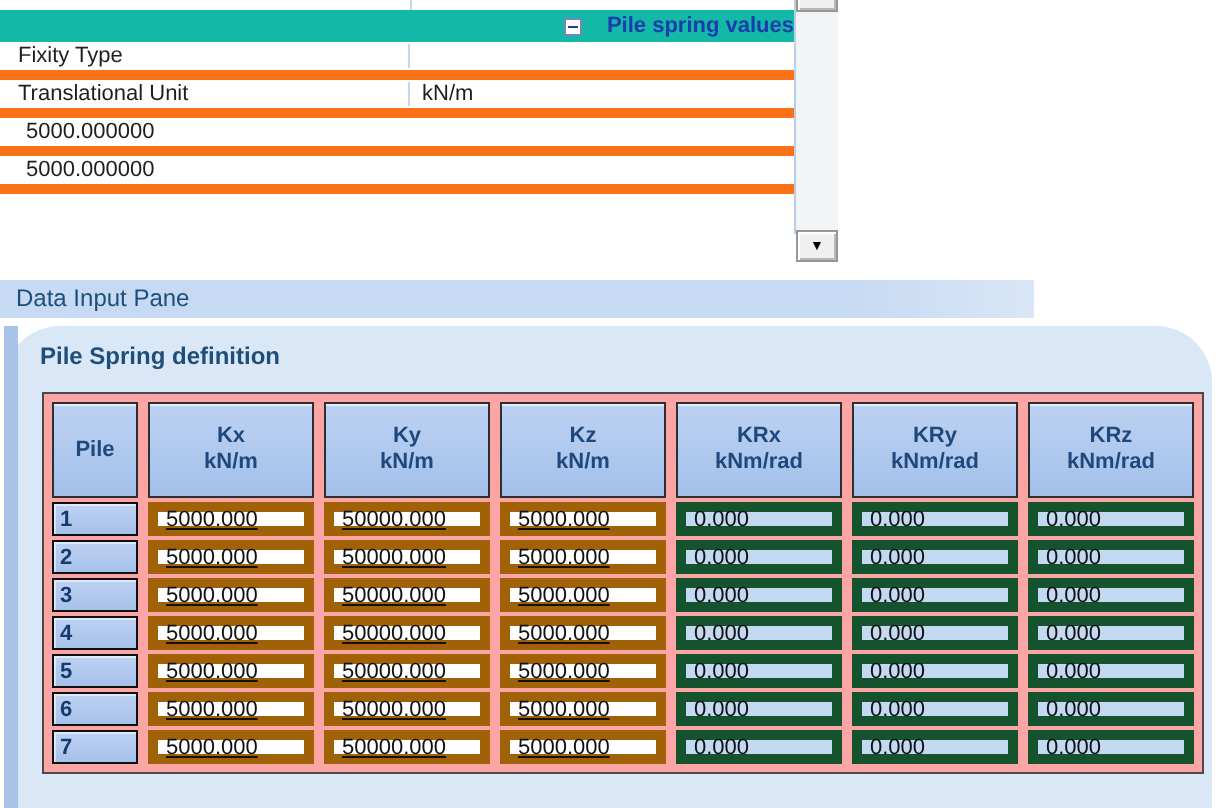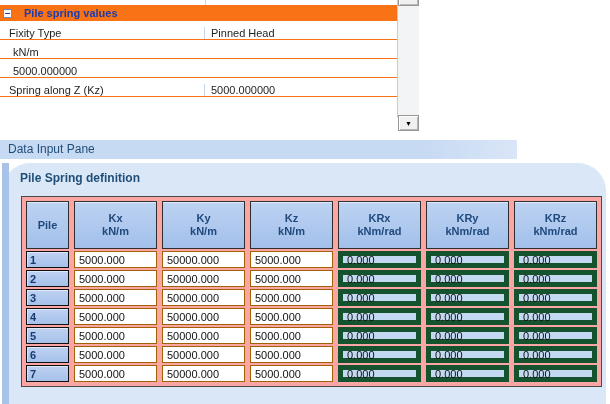--- a/index.html
+++ b/index.html
@@ -7,26 +7,26 @@
   body {
     position: relative; background: #ffffff; overflow: hidden;
     font-family: "Liberation Sans", sans-serif; font-size: 11px; color: #1a1a1a;
   }
 
   
   .pgrid { position: absolute; left: 0; top: 0; width: 398px; height: 117px;
            border-right: 1px solid #bccde8; background: #fff; }
   .pg-partial { height: 5px; background: #fff; position: relative; }
   .pg-partial-div { position: absolute; left: 205px; top: 0; width: 1px; height: 5px; background: #c6d6f1; }
-  .pg-cat { height: 16px; background: #f97316; display: flex; align-items: center; padding-left: 3px; }
+  .pg-cat { height: 16px; background: #14b8a6; display: flex; align-items: center; padding-left: 3px; justify-content: flex-end; }
   .pg-minus { width: 9px; height: 9px; border: 1px solid #7188bb; background: #fbfcfe;
               position: relative; display: inline-block; flex: 0 0 auto; }
   .pg-minus::after { content: ""; position: absolute; left: 1px; right: 1px; top: 3px; height: 1px; background: #2c3f84; }
   .pg-cat-label { margin-left: 12px; font-weight: bold; color: #1b3cac; }
-  .pg-row { height: 19px; display: flex; border-bottom: 1px solid #f97316; align-items: flex-end; }
+  .pg-row { height: 19px; display: flex; border-bottom: 5px solid #f97316; align-items: center; }
   .pg-strip { width: 7px; background: #aec6ec; flex: 0 0 auto; }
   .pg-name { width: 198px; flex: 0 0 auto; border-right: 1px solid #c6d6f1;
              padding-left: 2px; display: flex; align-items: center; color: #1e1e1e; }
   .pg-value { flex: 1; padding-left: 6px; display: flex; align-items: center; color: #1e1e1e; }
 
   
   .vscroll { position: absolute; left: 398px; top: 0; width: 21px; height: 131px; }
   .vs-top { position: absolute; left: 0; top: -11px; width: 100%; height: 17px;
             background: #f0f0f0; border: 1px solid #979797;
             box-shadow: inset 1px 1px 0 #ffffff, inset -1px -1px 0 #b8b8b8; }
@@ -51,53 +51,52 @@
             border: 1px solid #4a4a4a; background: #fca5a5; padding: 4px;
             display: grid; grid-template-columns: 43px repeat(6, 83px);
             grid-template-rows: 48px repeat(7, 17px); gap: 2px 5px; }
   .hcell { background: linear-gradient(180deg, #bdd2f2 0%, #a3c0ea 100%);
            border: 1px solid #2f2f2f; box-shadow: inset 0 1px 0 rgba(255,255,255,0.55);
            color: #1f497d; font-weight: bold; line-height: 13px;
            display: flex; flex-direction: column; align-items: center; justify-content: center; }
   .ncell { background: linear-gradient(180deg, #bed2f2 0%, #a6c1ea 100%);
            border: 1px solid #101010; box-shadow: inset 1px 1px 0 rgba(255,255,255,0.5);
            color: #163a72; font-weight: bold; display: flex; align-items: center; padding-left: 3px; }
-  .wcell { background: #ffffff; border: 1px solid #a16207; color: #111;
-           display: flex; align-items: center; padding-left: 4px; }
+  .wcell { background: #ffffff; border: 5px solid #a16207; color: #111;
+           display: flex; align-items: center; padding-left: 4px; text-decoration: underline; }
   .bcell { background: #c3d9f1; border: 5px solid #14532d; color: #111;
            display: flex; align-items: center; padding-left: 4px; }
 </style>
 </head>
 <body>
 
 <section class="pgrid">
   <div class="pg-partial">
     <div class="pg-partial-div"></div>
   </div>
   <div class="pg-cat">
     <span class="pg-minus"></span>
     <span class="pg-cat-label">Pile spring values</span>
   </div>
 
   <div class="pg-row">
     <span class="pg-strip"></span>
     <span class="pg-name">Fixity Type</span>
-    <span class="pg-value">Pinned Head</span>
-  </div>
-  <div class="pg-row">
-    <span class="pg-strip"></span>
+  </div>
+  <div class="pg-row">
+    <span class="pg-strip"></span>
+    <span class="pg-name">Translational Unit</span>
     <span class="pg-value">kN/m</span>
   </div>
   <div class="pg-row">
     <span class="pg-strip"></span>
     <span class="pg-value">5000.000000</span>
   </div>
   <div class="pg-row">
     <span class="pg-strip"></span>
-    <span class="pg-name">Spring along Z (Kz)</span>
     <span class="pg-value">5000.000000</span>
   </div>
 </section>
 
 <div class="vscroll">
   <div class="vs-track"></div>
   <div class="vs-top"></div>
   <div class="vs-down">
     <span>▼</span>
   </div>

